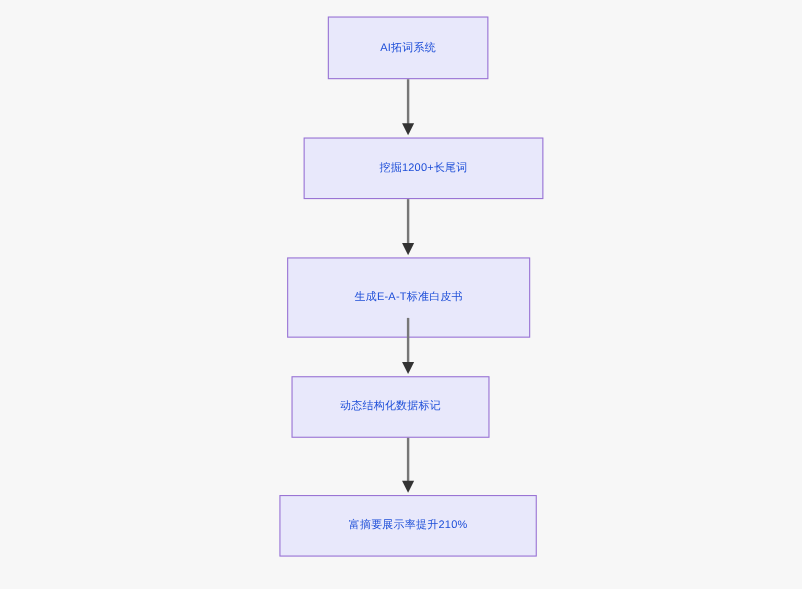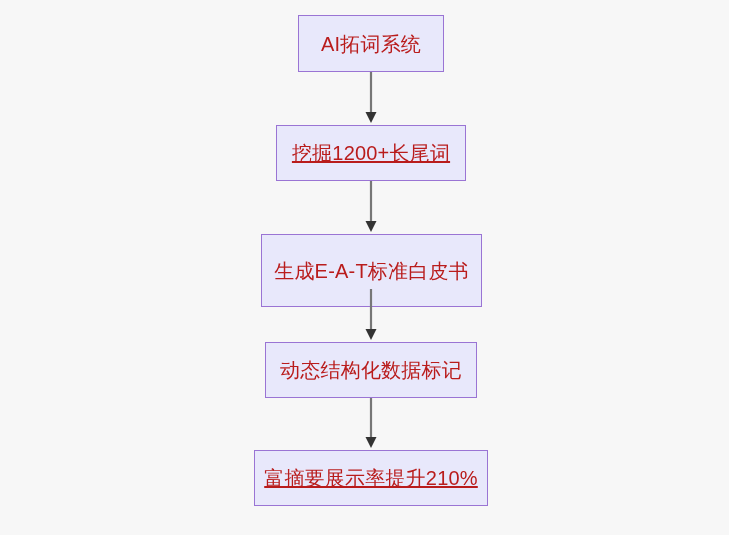--- a/index.html
+++ b/index.html
@@ -20,44 +20,44 @@
     background: #f7f7f7;
   }
   .node {
     position: absolute;
     box-sizing: border-box;
     background: #e8e8fb;
     border: 1.6px solid #9a74d4;
     display: flex;
     align-items: center;
     justify-content: center;
-    color: #b91c1c;
-    font-size: 20px;
+    color: #1d4ed8;
+    font-size: 10px;
     line-height: 1.2;
     letter-spacing: 0.2px;
     white-space: nowrap;
   }
   .node-label {
     display: block;
   }
   .edge {
     position: absolute;
     width: 30px;
     pointer-events: none;
   }
   .edge svg {
     display: block;
     overflow: visible;
   }
   
   #node-0 { left: 298px; top: 15px;  width: 146px; height: 57px; }
-  #node-1 { left: 276px; top: 125px; width: 190px; height: 56px; text-decoration: underline; }
+  #node-1 { left: 276px; top: 125px; width: 218px; height: 56px; }
   #node-2 { left: 261px; top: 234px; width: 221px; height: 73px; }
-  #node-3 { left: 265px; top: 342px; width: 212px; height: 56px; }
-  #node-4 { left: 254px; top: 450px; width: 234px; height: 56px; text-decoration: underline; }
+  #node-3 { left: 265px; top: 342px; width: 180px; height: 56px; }
+  #node-4 { left: 254px; top: 450px; width: 234px; height: 56px; }
   
   #edge-0 { left: 356px; top: 72px;  height: 53px; }
   #edge-1 { left: 356px; top: 181px; height: 53px; }
   #edge-2 { left: 356px; top: 289px; height: 53px; }
   #edge-3 { left: 356px; top: 398px; height: 52px; }
 </style>
 </head>
 <body>
 
 <div id="flowchart-canvas">

